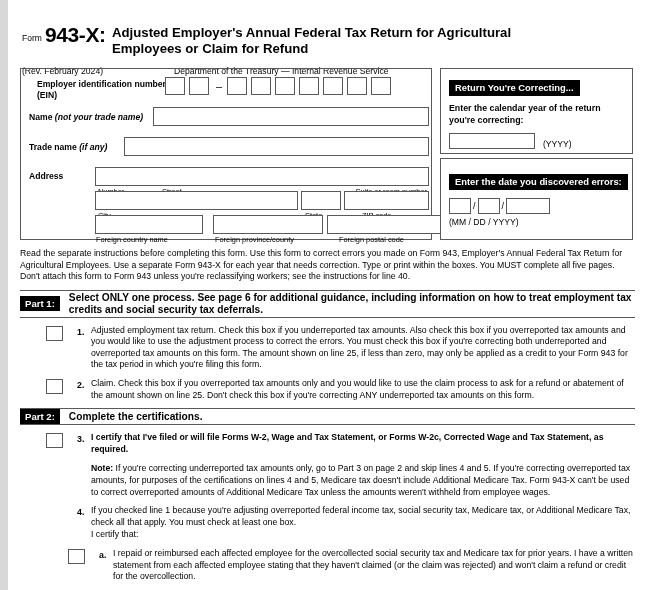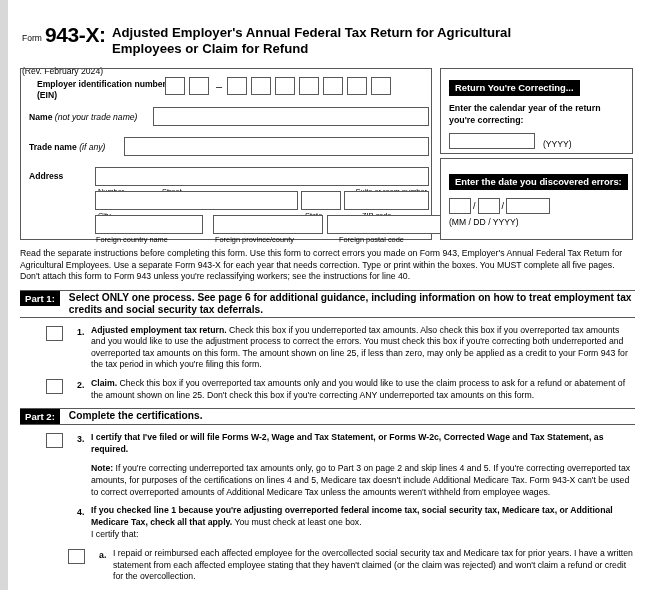--- a/index.html
+++ b/index.html
@@ -44,21 +44,21 @@
     font-size: 8.4px;
   }
 
   
   .entity-wrap { position: relative; margin: 10px 10px 0 10px; height: 172px; }
   .entity-left {
     position: absolute; left: 2px; top: 0; width: 412px; height: 172px;
     border: 1px solid #58595b;
   }
   .lbl { font-size: 8.6px; font-weight: bold; }
-  .lbl i { font-weight: normal; font-style: italic; margin-top: 30px; }
+  .lbl i { font-weight: bold; font-style: italic; margin-top: 30px; }
 
   .ein-row { position: absolute; left: 8px; top: 8px; width: 400px; }
   .ein-label { position: absolute; left: 8px; top: 2px; width: 130px; line-height: 11px; }
   .ein-boxes { position: absolute; left: 136px; top: 0; display: flex; align-items: center; }
   .ein-box {
     width: 20px; height: 18px; border: 1px solid #58595b; background: #fff;
     margin-right: 4px;
   }
   .ein-dash { width: 12px; text-align: center; font-size: 11px; color: #000; margin-right: 2px; }
 
@@ -109,55 +109,56 @@
   
   .intro {
     margin: 8px 10px 0 12px; font-size: 8.7px; line-height: 11.6px;
     text-align: left;
   }
 
   
   .partbar {
     margin: 7px 10px 0 12px; position: relative;
     border-top: 1px solid #58595b; border-bottom: 1px solid #58595b;
-    min-height: 15px; display: flex; align-items: flex-start;
+    min-height: 15px; display: flex; align-items: center;
   }
   .part-tag {
     background: #000; color: #fff; font-weight: bold; font-size: 9.6px;
     padding: 2px 5px 2px 5px; white-space: nowrap; margin-right: 9px;
   }
   .part-title { font-size: 10.2px; font-weight: bold; line-height: 12.4px; padding-top: 1px; }
 
   
   .line { position: relative; margin: 7px 10px 0 12px; min-height: 16px; }
   .cb {
     position: absolute; width: 17px; height: 15px;
     border: 1px solid #58595b; background: #fff;
   }
   .cb-1 { left: 26px; top: 1px; }
   .cb-sub { left: 48px; top: 1px; }
   .num { position: absolute; font-size: 8.8px; font-weight: bold; }
   .num-1 { left: 57px; top: 2px; }
   .num-sub { left: 79px; top: 2px; }
   .body-1 { margin-left: 71px; font-size: 8.7px; line-height: 11.6px; }
   .body-sub { margin-left: 93px; font-size: 8.7px; line-height: 11.6px; }
-  .body-1 b, .body-sub b { font-weight: bold; }
+  .body-1 b, .body-sub b { font-weight: normal; }
   .note { margin: 8px 10px 0 83px; font-size: 8.7px; line-height: 11.6px; }
   .icertify { margin-left: 71px; font-size: 8.7px; line-height: 11.6px; margin-top: 1px; }
 </style>
 </head>
 <body>
 
 <div class="page">
 
   <div class="titleblock">
     <div class="form-label">Form</div>
     <div class="form-number">943-X:</div>
     <div class="form-title">Adjusted Employer's Annual Federal Tax Return for Agricultural Employees or Claim for Refund</div>
     <div class="rev">(Rev. February 2024)</div>
+    <div class="treasury">Department of the Treasury — Internal Revenue Service</div>
     <div class="omb">OMB No. 1545-0035</div>
   </div>
 
   <div class="entity-wrap">
 
     <div class="entity-left">
 
       <div class="ein-row">
         <div class="ein-label lbl">
           <span>Employer identification number</span><br>

